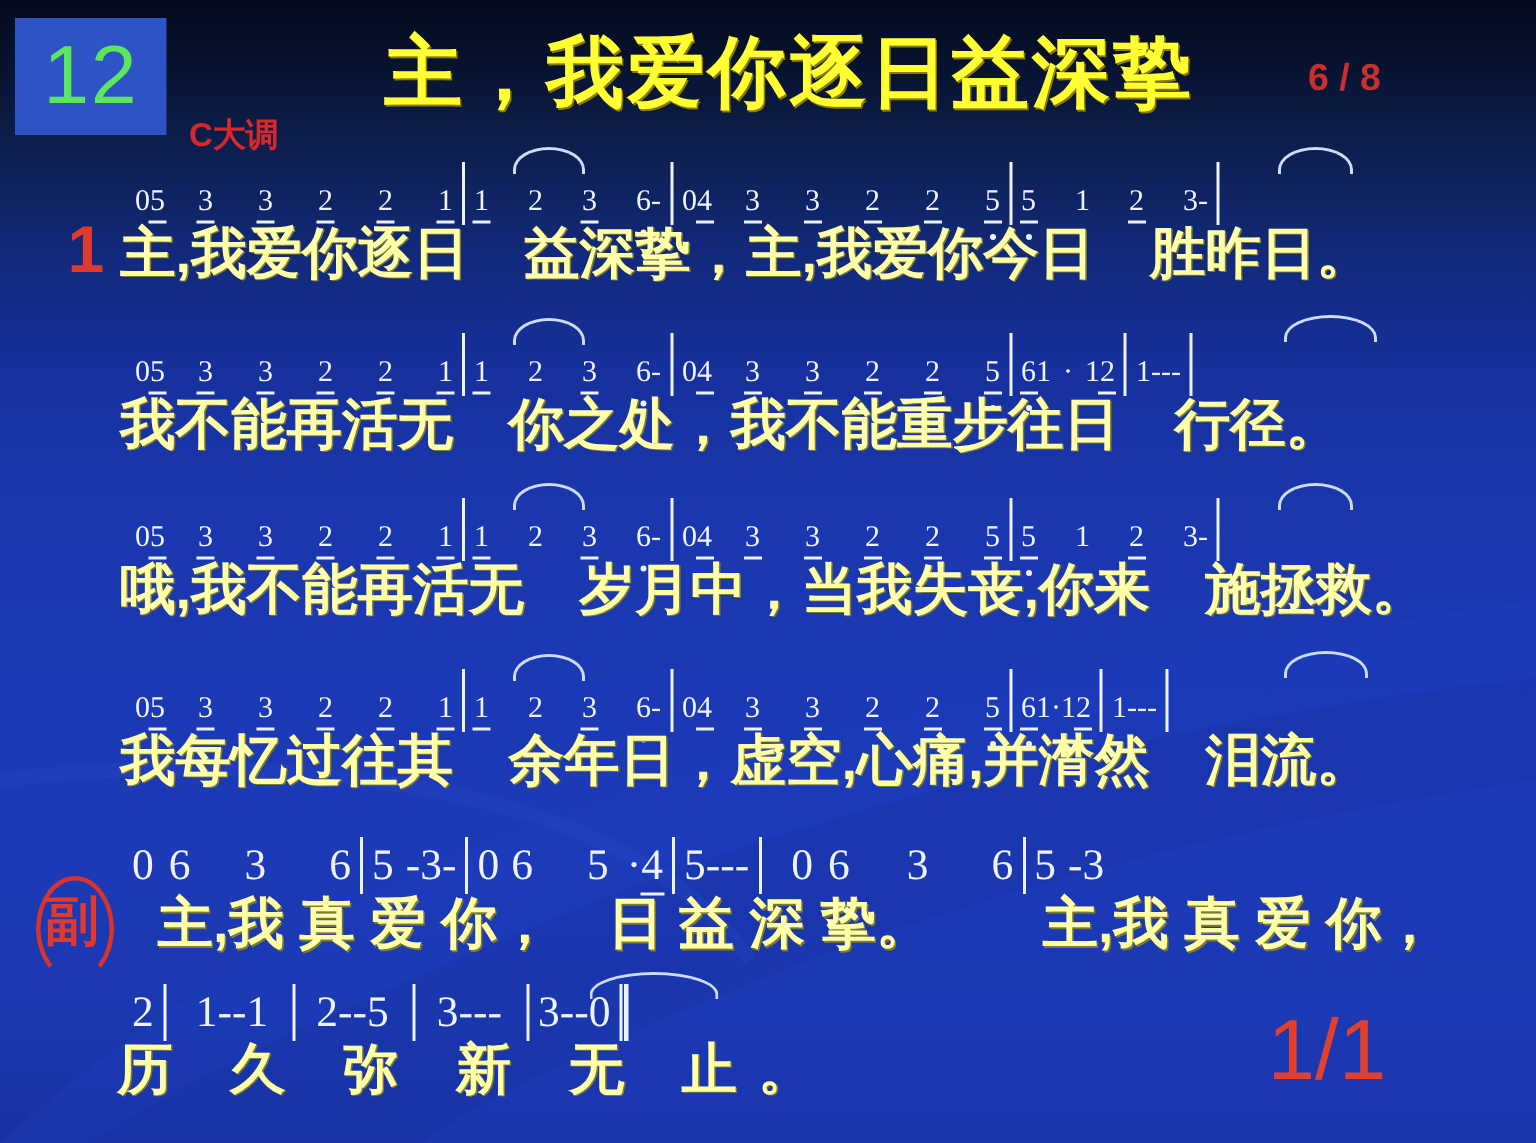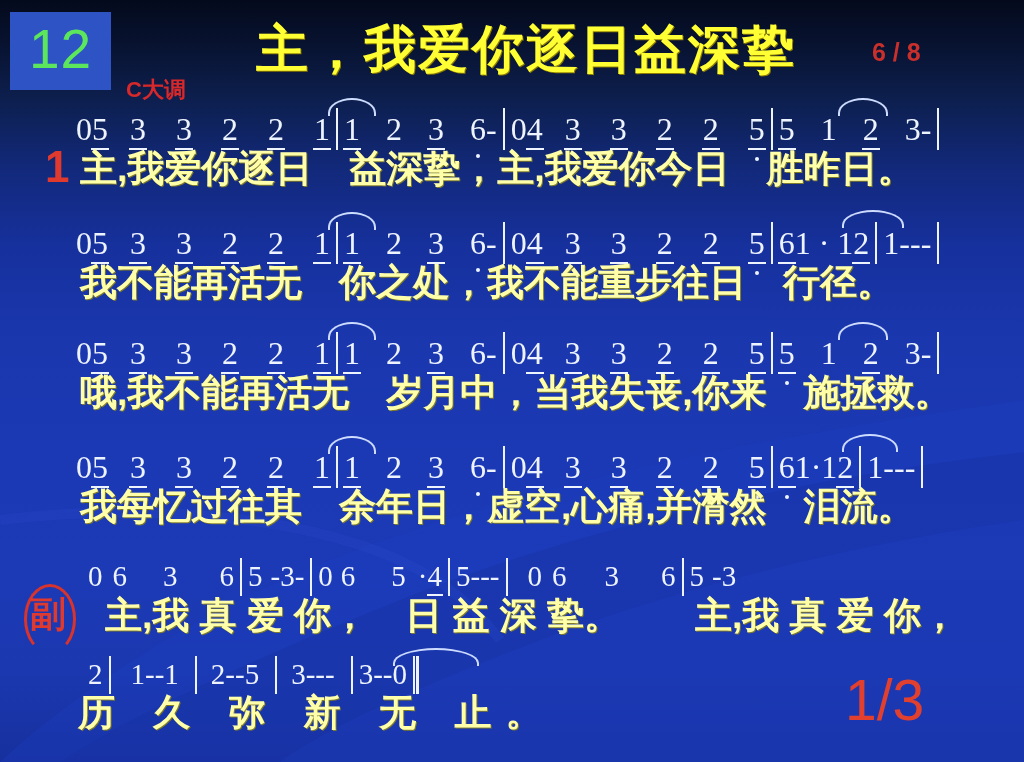--- a/index.html
+++ b/index.html
@@ -92,26 +92,26 @@
   }
 
   
   .stanza {
     position: absolute;
     left: 0;
     width: 1024px;
   }
   .notation {
     position: absolute;
-    left: 76px;
+    left: 90px;
     width: 880px;
     height: 46px;
     color: #eef4ff;
     font-family: "Liberation Serif", serif;
-    font-size: 32px;
+    font-size: 20px;
     line-height: 1;
     white-space: pre;
     letter-spacing: 0px;
   }
   .notation .n {
     position: relative;
     display: inline-block;
   }
   
   .u1::after {
@@ -271,15 +271,15 @@
 
     <div class="lyrics" style="top:597px; left:105px;">主,我 真 爱 你，　日 益 深 挚。　　主,我 真 爱 你，</div>
 
     <div class="notation" style="top:656px; left:88px; font-size:29px;"><span class="n">2</span><span class="barline" style="height:38px"></span><span class="sp" style="width:14px"></span><span class="n">1</span><span class="n">--</span><span class="n">1</span><span class="sp" style="width:10px"></span><span class="barline" style="height:38px"></span><span class="sp" style="width:8px"></span><span class="n">2</span><span class="n">--</span><span class="n">5</span><span class="sp" style="width:10px"></span><span class="barline" style="height:38px"></span><span class="sp" style="width:8px"></span><span class="n">3</span><span class="n">---</span><span class="sp" style="width:10px"></span><span class="barline" style="height:38px"></span><span class="n">3</span><span class="n">--</span><span class="n">0</span><span class="barline" style="height:38px; width:2px; margin-right:1px"></span><span class="barline" style="height:38px; width:3px; margin-left:0"></span>
       <span class="slur" style="left:305px; top:-8px; width:82px;"></span>
     </div>
 
     <div class="lyrics" style="top:694px; left:78px; letter-spacing:14px;">历 久 弥 新 无 止。</div>
   </div>
 
-  <div id="page-indicator">1/3</div>
+  <div id="page-indicator">1/1</div>
 
 </div>
 
 </body></html>

